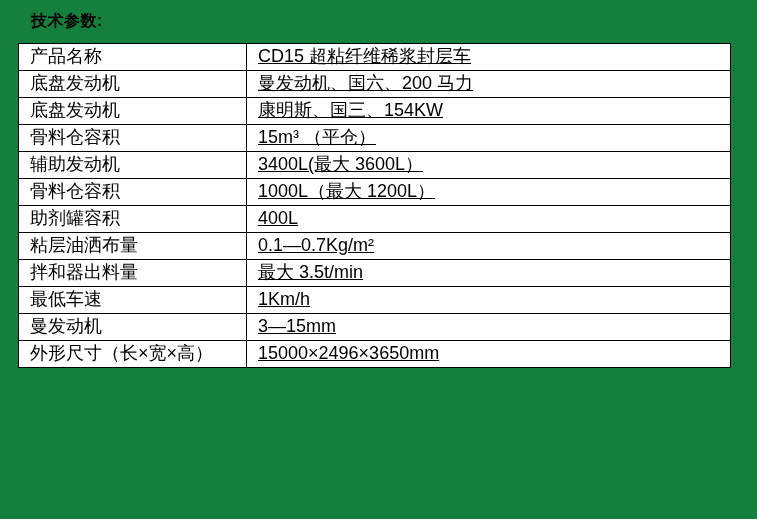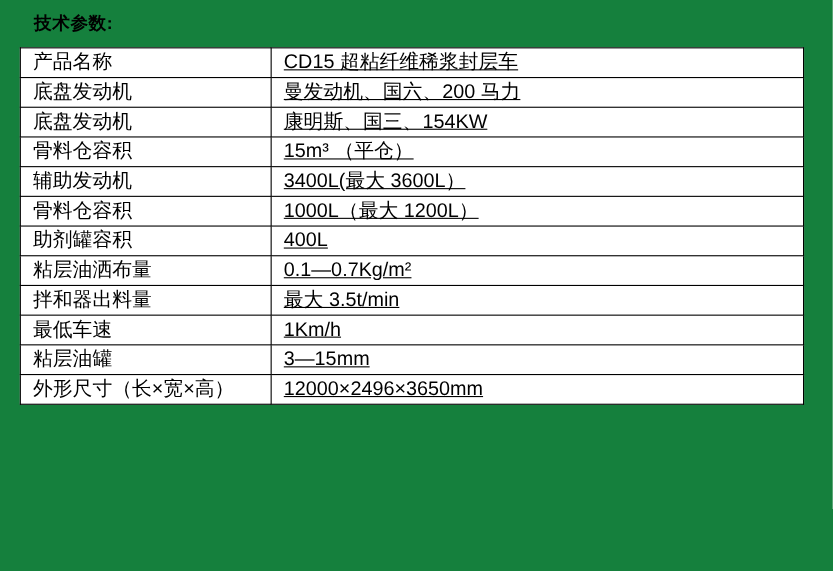--- a/index.html
+++ b/index.html
@@ -91,22 +91,22 @@
         </tr>
         <tr>
           <td class="col-label">拌和器出料量</td>
           <td class="col-value">最大 3.5t/min</td>
         </tr>
         <tr>
           <td class="col-label">最低车速</td>
           <td class="col-value">1Km/h</td>
         </tr>
         <tr>
-          <td class="col-label">粘层油罐</td>
+          <td class="col-label">曼发动机</td>
           <td class="col-value">3—15mm</td>
         </tr>
         <tr>
           <td class="col-label">外形尺寸（长×宽×高）</td>
-          <td class="col-value">12000×2496×3650mm</td>
+          <td class="col-value">15000×2496×3650mm</td>
         </tr>
       </tbody>
   </table>
 </div>
 
 </body></html>

